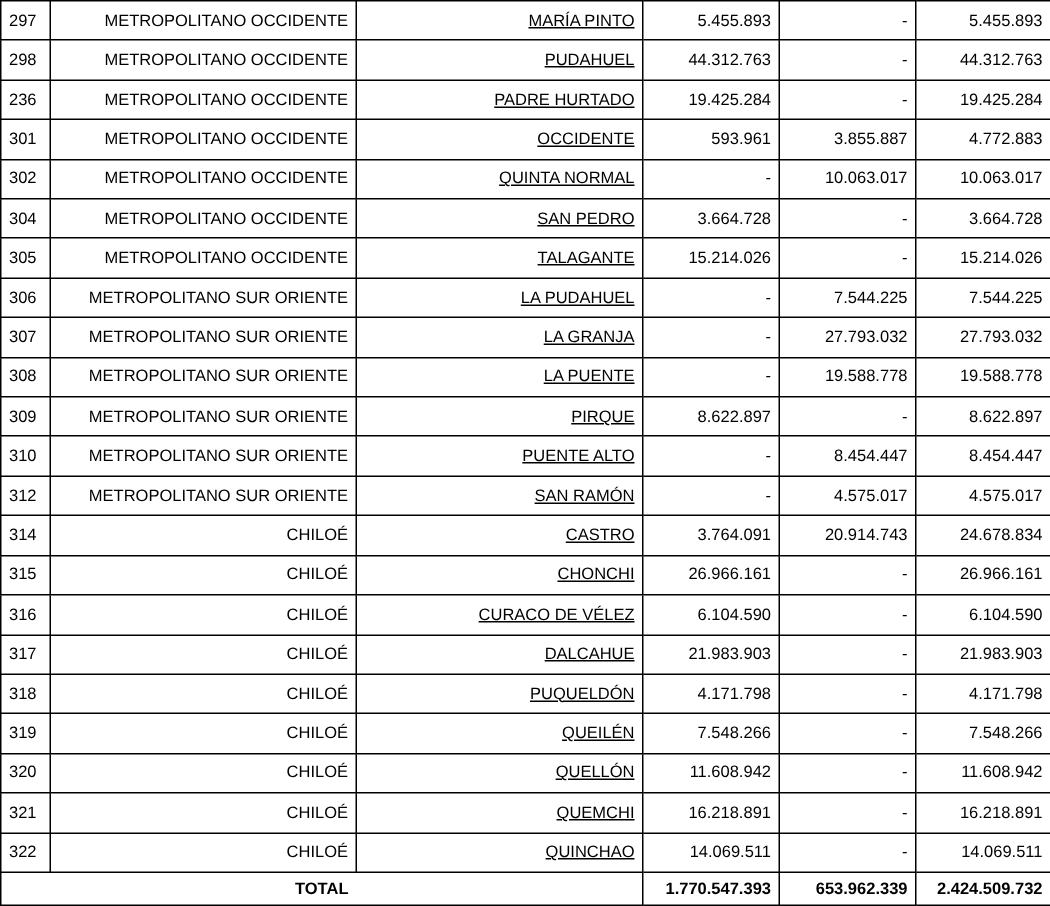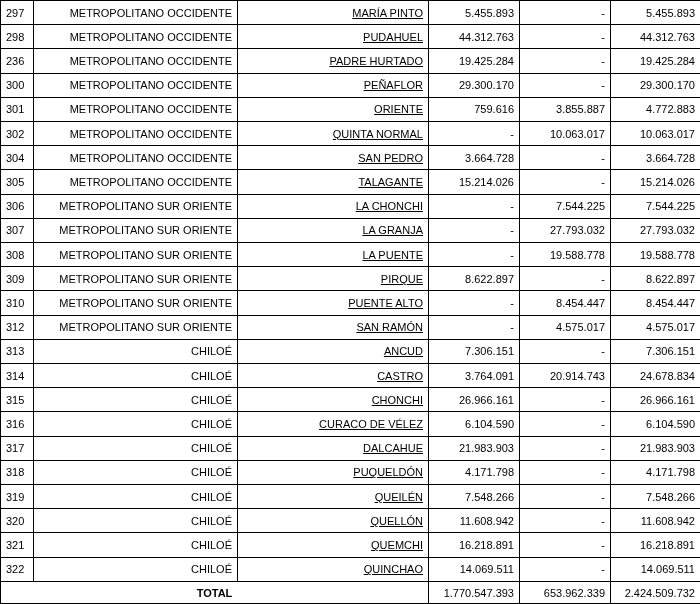--- a/index.html
+++ b/index.html
@@ -26,21 +26,21 @@
     white-space: nowrap;
     overflow: hidden;
     background: #ffffff;
     vertical-align: middle;
   }
   td.rownum  { text-align: left; padding: 0 3px; }
   td.region  { text-align: right; }
   td.comuna  { text-align: right; text-decoration: underline; }
   td.num     { text-align: right; }
   td.total-label { text-align: center; font-weight: bold; }
-  td.bold    { font-weight: normal; }
+  td.bold    { font-weight: bold; }
 </style>
 </head>
 <body>
 
 <div class="page">
   <table class="funds">
     <colgroup>
       <col style="width:33px">
       <col style="width:204px">
       <col style="width:191px">
@@ -69,34 +69,26 @@
 
   <tr>
     <td class="rownum">236</td>
     <td class="region">METROPOLITANO OCCIDENTE</td>
     <td class="comuna">PADRE HURTADO</td>
     <td class="num">19.425.284</td>
     <td class="num">-</td>
     <td class="num">19.425.284</td>
   </tr>
 
-  <tr>
-    <td class="rownum">300</td>
-    <td class="region">METROPOLITANO OCCIDENTE</td>
-    <td class="comuna">PEÑAFLOR</td>
-    <td class="num">29.300.170</td>
-    <td class="num">-</td>
-    <td class="num">29.300.170</td>
-  </tr>
 
   <tr>
     <td class="rownum">301</td>
     <td class="region">METROPOLITANO OCCIDENTE</td>
-    <td class="comuna">ORIENTE</td>
-    <td class="num">759.616</td>
+    <td class="comuna">OCCIDENTE</td>
+    <td class="num">593.961</td>
     <td class="num">3.855.887</td>
     <td class="num">4.772.883</td>
   </tr>
 
   <tr>
     <td class="rownum">302</td>
     <td class="region">METROPOLITANO OCCIDENTE</td>
     <td class="comuna">QUINTA NORMAL</td>
     <td class="num">-</td>
     <td class="num">10.063.017</td>
@@ -118,21 +110,21 @@
     <td class="region">METROPOLITANO OCCIDENTE</td>
     <td class="comuna">TALAGANTE</td>
     <td class="num">15.214.026</td>
     <td class="num">-</td>
     <td class="num">15.214.026</td>
   </tr>
 
   <tr>
     <td class="rownum">306</td>
     <td class="region">METROPOLITANO SUR ORIENTE</td>
-    <td class="comuna">LA CHONCHI</td>
+    <td class="comuna">LA PUDAHUEL</td>
     <td class="num">-</td>
     <td class="num">7.544.225</td>
     <td class="num">7.544.225</td>
   </tr>
 
   <tr>
     <td class="rownum">307</td>
     <td class="region">METROPOLITANO SUR ORIENTE</td>
     <td class="comuna">LA GRANJA</td>
     <td class="num">-</td>
@@ -170,28 +162,20 @@
 
   <tr>
     <td class="rownum">312</td>
     <td class="region">METROPOLITANO SUR ORIENTE</td>
     <td class="comuna">SAN RAMÓN</td>
     <td class="num">-</td>
     <td class="num">4.575.017</td>
     <td class="num">4.575.017</td>
   </tr>
 
-  <tr>
-    <td class="rownum">313</td>
-    <td class="region">CHILOÉ</td>
-    <td class="comuna">ANCUD</td>
-    <td class="num">7.306.151</td>
-    <td class="num">-</td>
-    <td class="num">7.306.151</td>
-  </tr>
 
   <tr>
     <td class="rownum">314</td>
     <td class="region">CHILOÉ</td>
     <td class="comuna">CASTRO</td>
     <td class="num">3.764.091</td>
     <td class="num">20.914.743</td>
     <td class="num">24.678.834</td>
   </tr>
 

